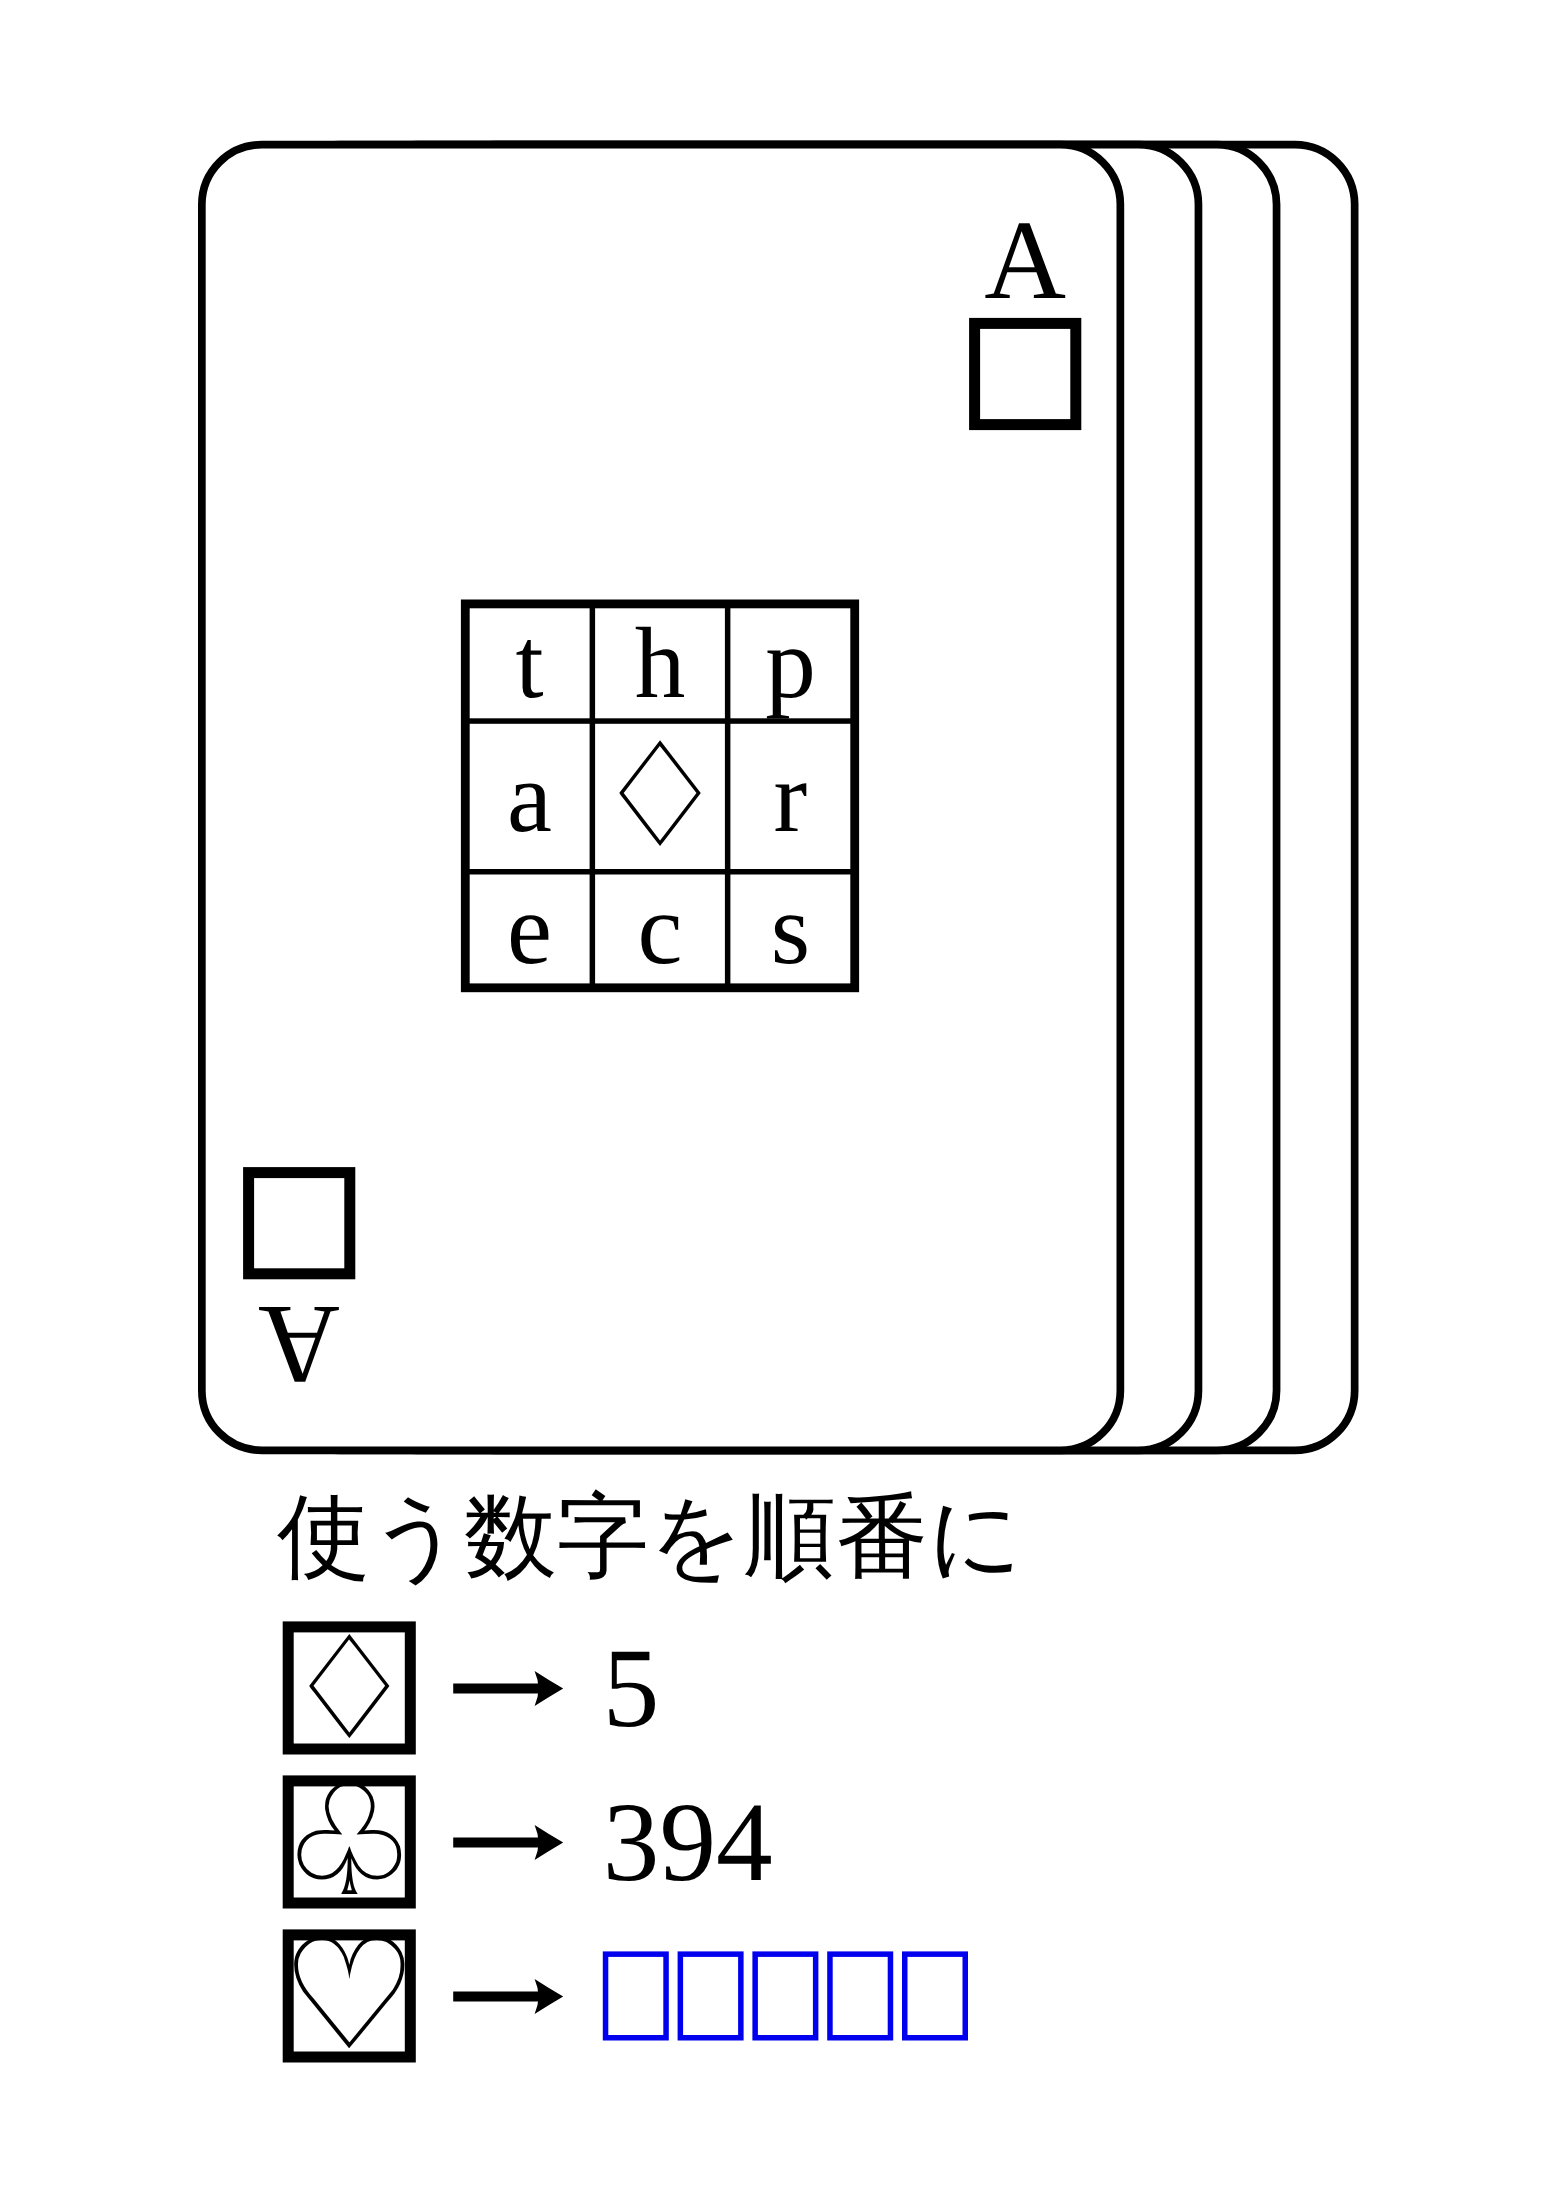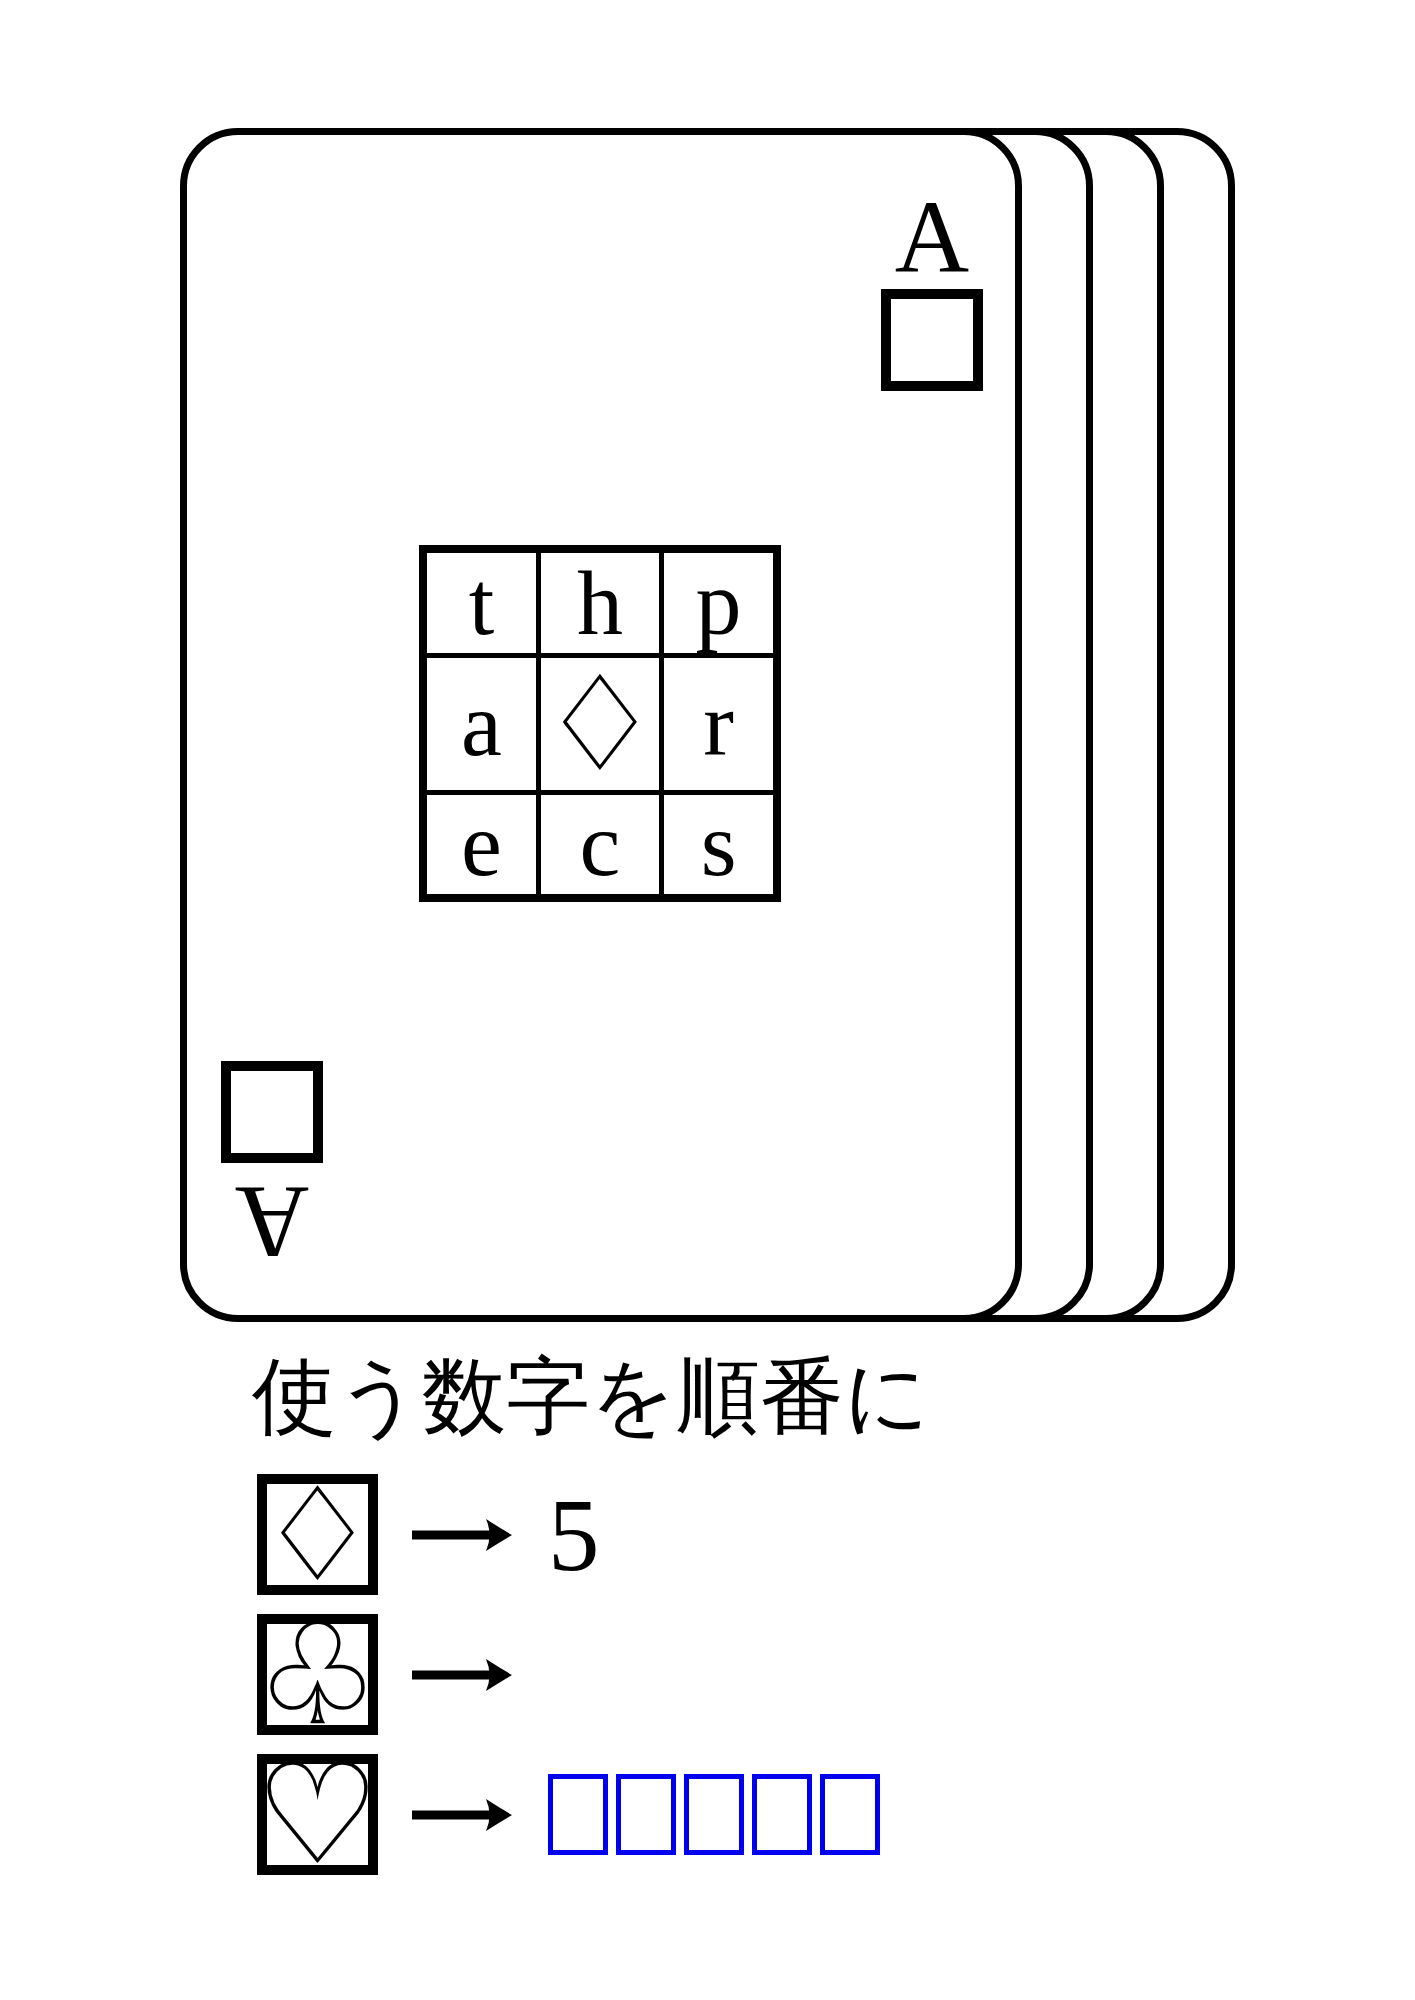--- a/index.html
+++ b/index.html
@@ -92,20 +92,21 @@
   </div>
 
   <div class="legend-row r2">
     <div class="suit-box">
       <span class="suit-glyph">♧</span>
     </div>
     <svg class="arrow" width="110" height="44" viewBox="0 0 110 44">
       <path d="M4 22 H88" stroke="#000" stroke-width="9" fill="none"></path>
       <path d="M78 6 Q92 15 104 22 Q92 29 78 38 Q85 22 78 6 Z" fill="#000"></path>
     </svg>
+    <div class="value">394</div>
   </div>
 
   <div class="legend-row r3">
     <div class="suit-box">
       <span class="suit-glyph">♡</span>
     </div>
     <svg class="arrow" width="110" height="44" viewBox="0 0 110 44">
       <path d="M4 22 H88" stroke="#000" stroke-width="9" fill="none"></path>
       <path d="M78 6 Q92 15 104 22 Q92 29 78 38 Q85 22 78 6 Z" fill="#000"></path>
     </svg>

